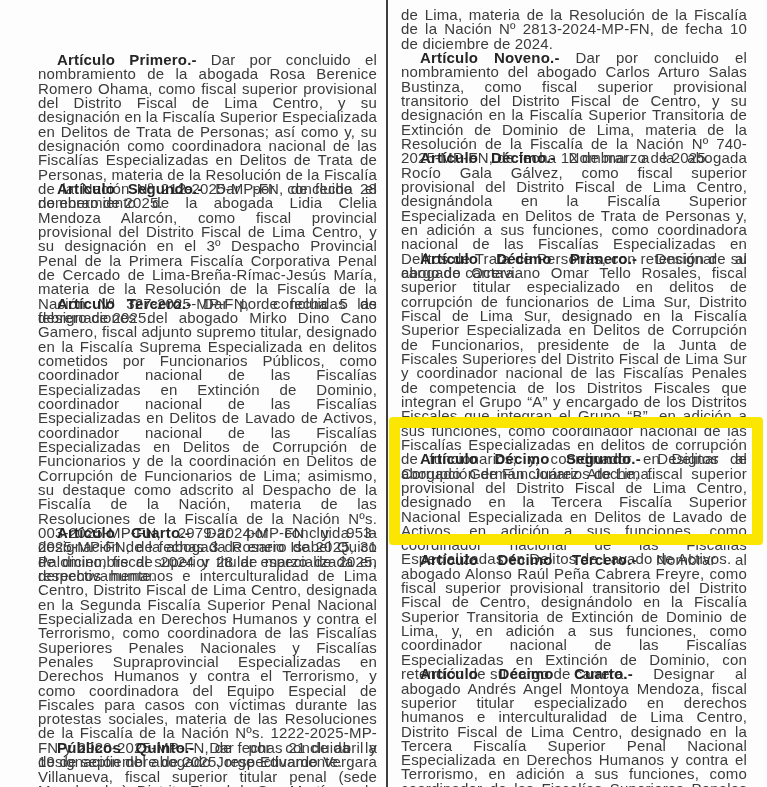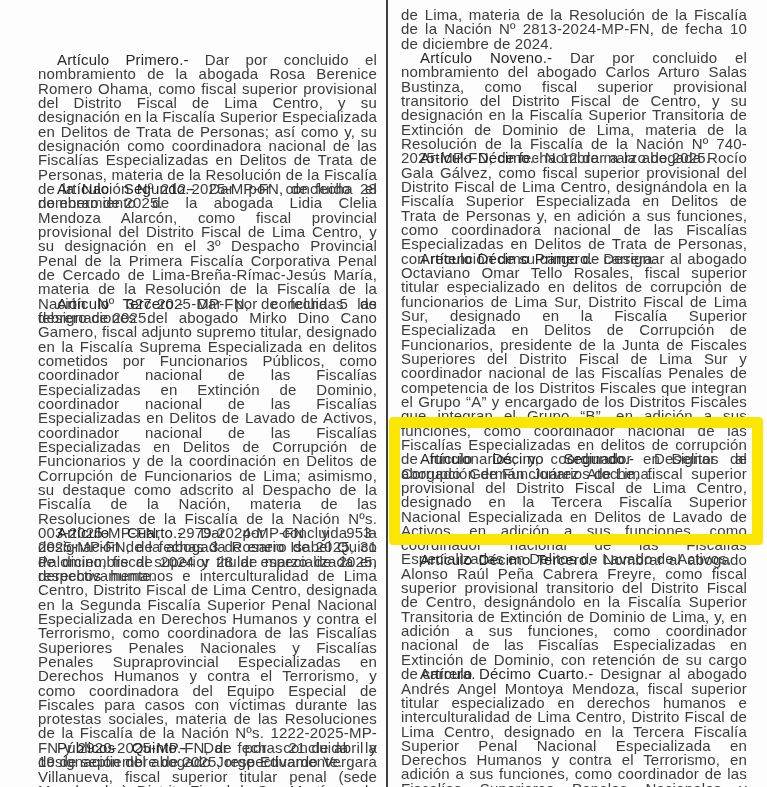--- a/index.html
+++ b/index.html
@@ -22,21 +22,21 @@
     font-size: 15px;
     line-height: 14.33px;
     letter-spacing: 0.012em;
     text-indent: 19px;
     color: #3b3b3b;
   }
   .col-left  { left: 38px;  width: 339px; }
   .col-right { left: 401px; width: 346px; }
   .no-indent { text-indent: 0; }
   .art-heading {
-    font-weight: normal;
+    font-weight: bold;
     color: #262626;
   }
   .resolve-heading {
     position: absolute;
     left: 38px;
     width: 339px;
     text-indent: 19px;
     font-size: 13.4px;
     line-height: 14.33px;
     font-weight: bold;

